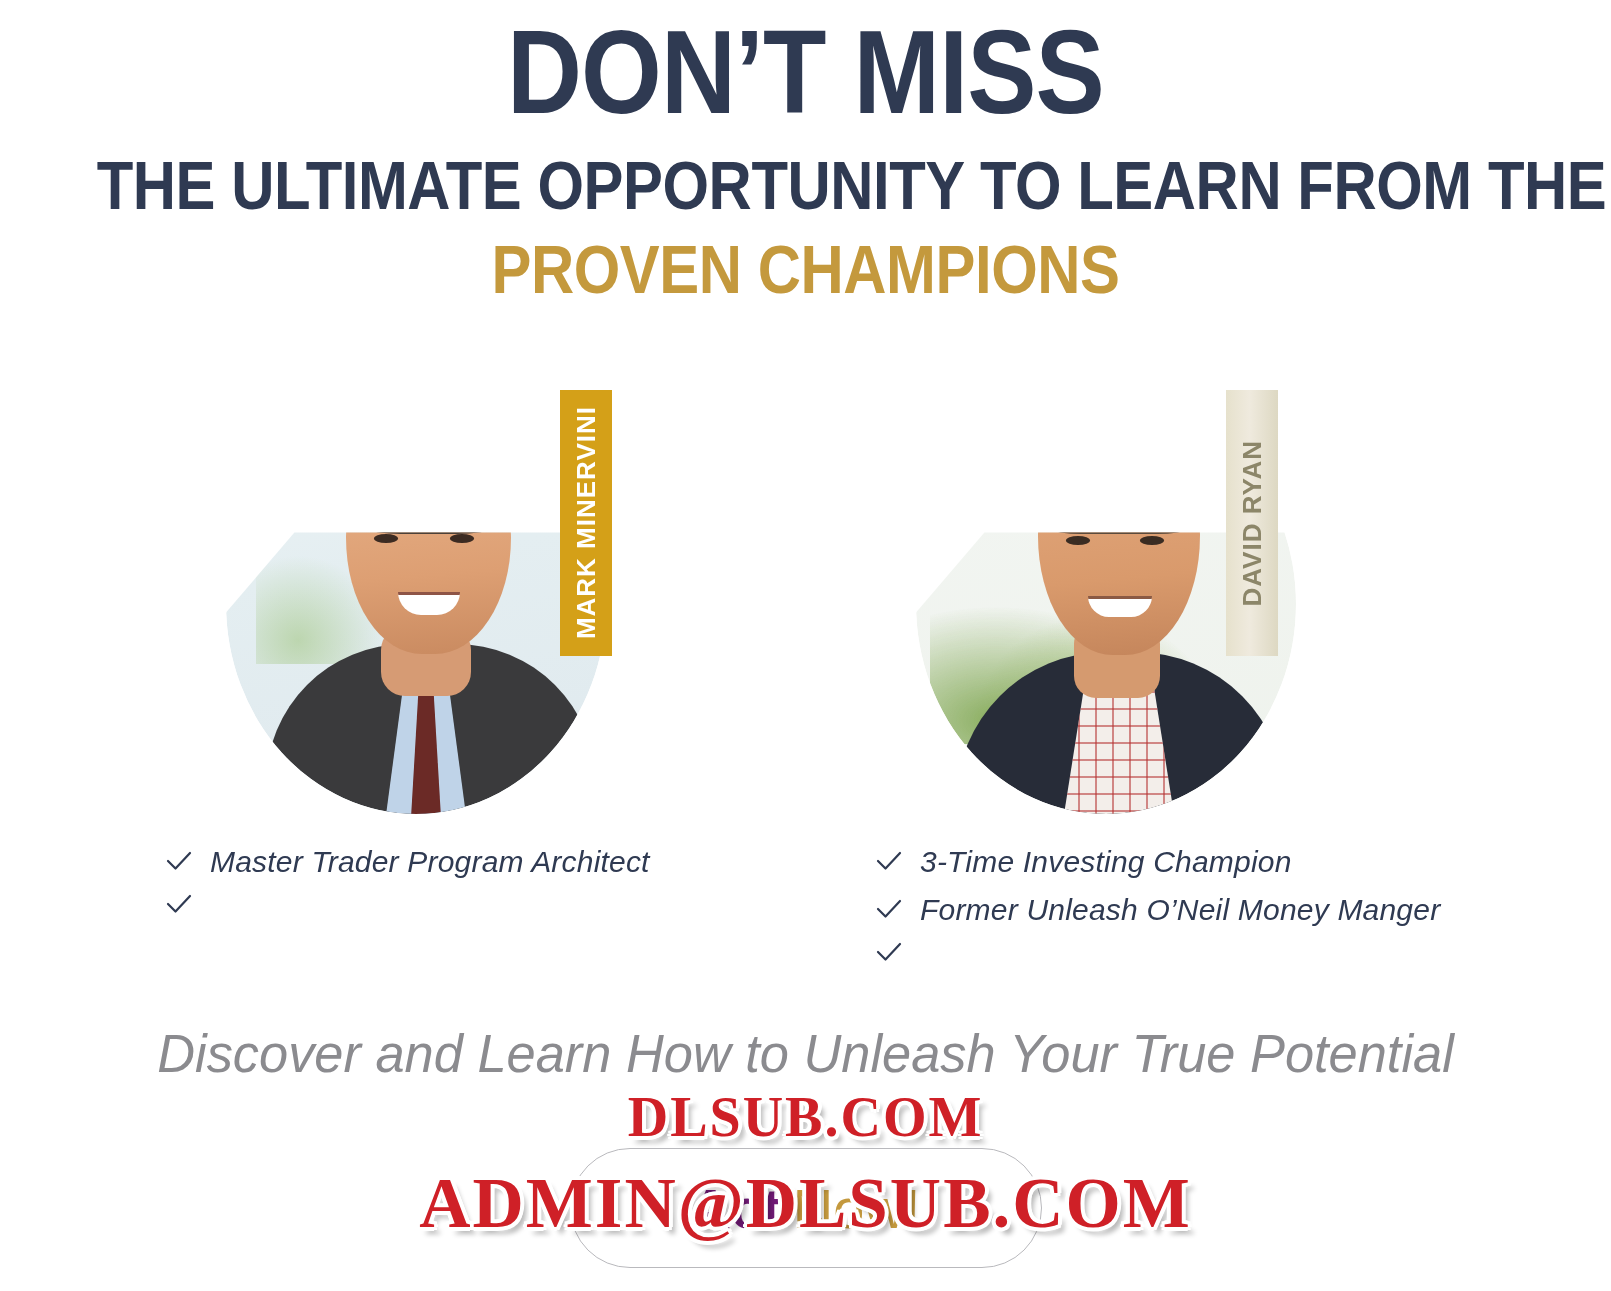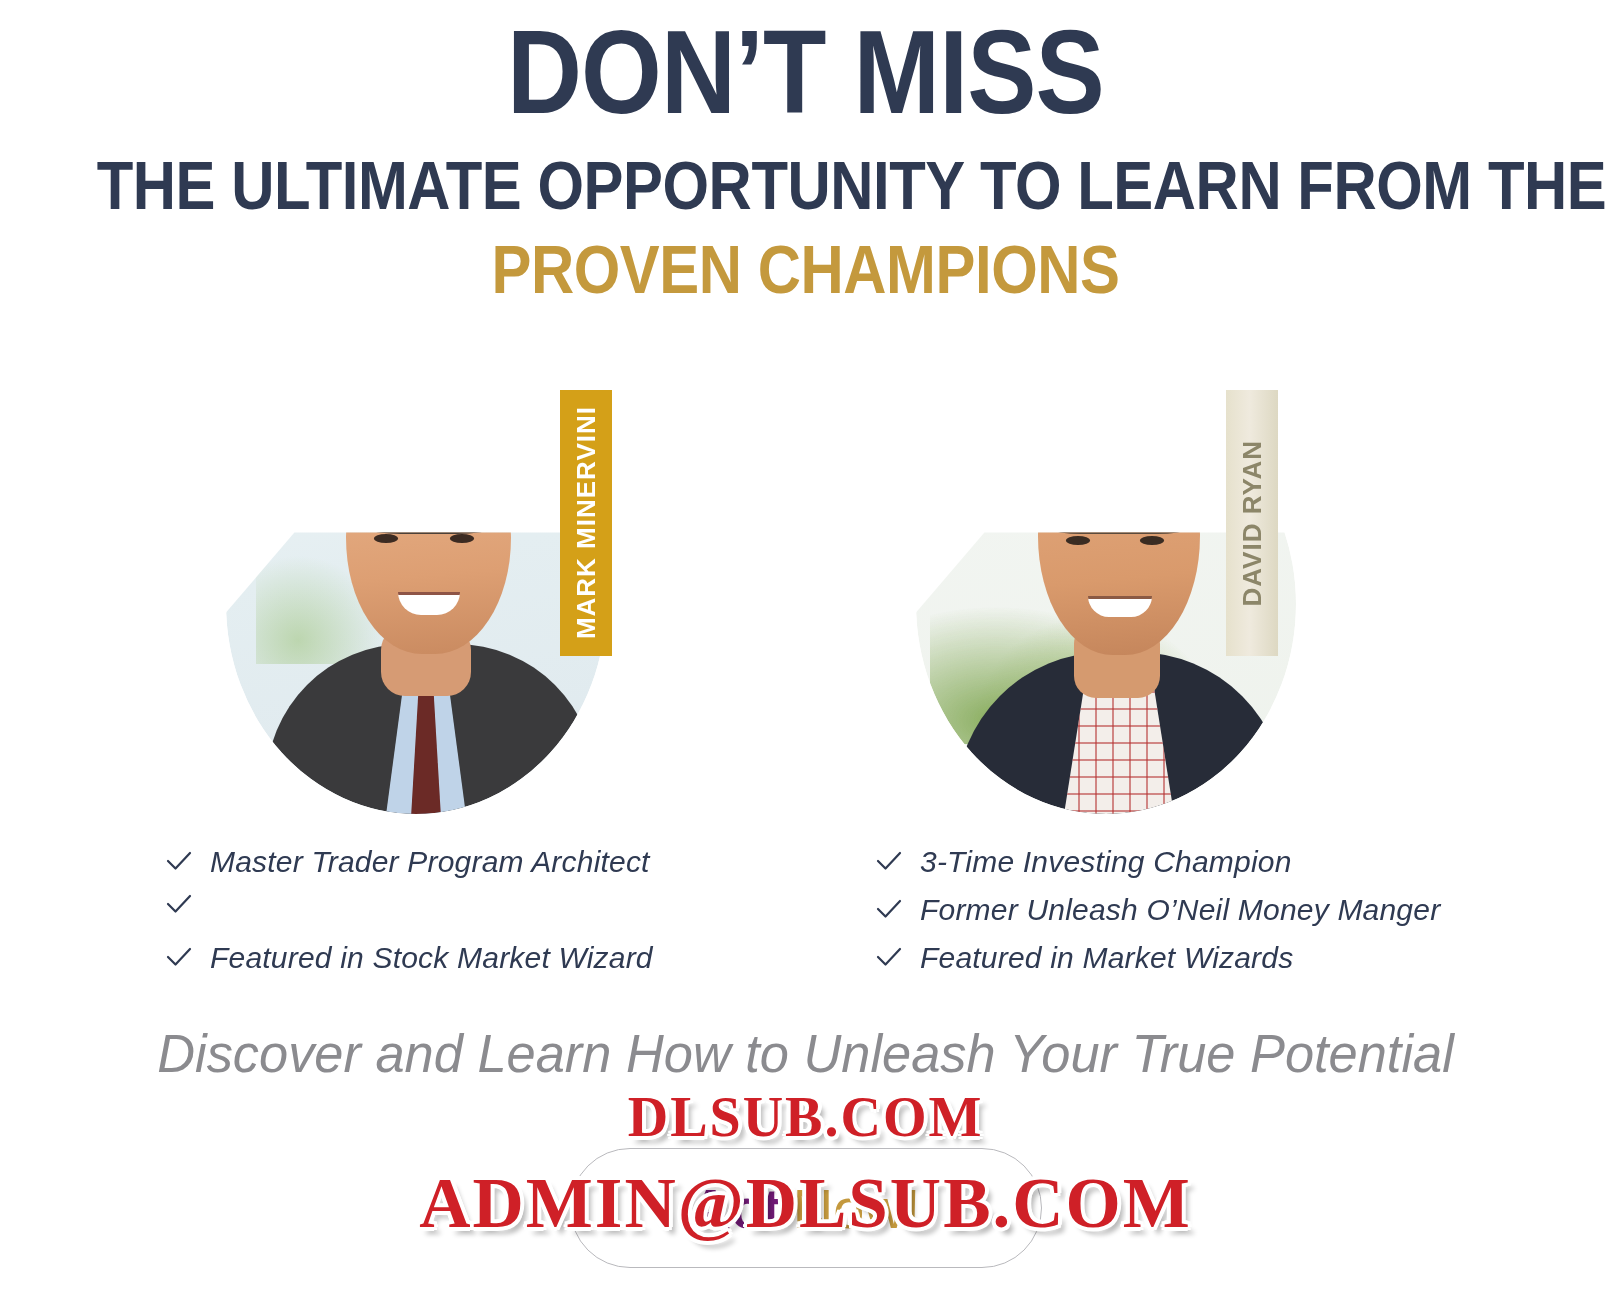--- a/index.html
+++ b/index.html
@@ -438,28 +438,20 @@
         </span>
         <span class="bullet-text">Master Trader Program Architect</span>
       </div>
       <div class="bullet-row">
         <span class="check">
           <svg width="26" height="22" viewBox="0 0 26 22">
               <path d="M2 11 L9.5 18.5 L24 3" fill="none" stroke="#2f3a52" stroke-width="2.2" stroke-linecap="round" stroke-linejoin="round"></path>
             </svg>
         </span>
       </div>
-      <div class="bullet-row">
-        <span class="check">
-          <svg width="26" height="22" viewBox="0 0 26 22">
-              <path d="M2 11 L9.5 18.5 L24 3" fill="none" stroke="#2f3a52" stroke-width="2.2" stroke-linecap="round" stroke-linejoin="round"></path>
-            </svg>
-        </span>
-        <span class="bullet-text">Featured in Stock Market Wizard</span>
-      </div>
     </div>
 
     <div class="bullet-col right">
       <div class="bullet-row">
         <span class="check">
           <svg width="26" height="22" viewBox="0 0 26 22">
               <path d="M2 11 L9.5 18.5 L24 3" fill="none" stroke="#2f3a52" stroke-width="2.2" stroke-linecap="round" stroke-linejoin="round"></path>
             </svg>
         </span>
         <span class="bullet-text">3-Time Investing Champion</span>
@@ -471,21 +463,20 @@
             </svg>
         </span>
         <span class="bullet-text">Former Unleash O’Neil Money Manger</span>
       </div>
       <div class="bullet-row">
         <span class="check">
           <svg width="26" height="22" viewBox="0 0 26 22">
               <path d="M2 11 L9.5 18.5 L24 3" fill="none" stroke="#2f3a52" stroke-width="2.2" stroke-linecap="round" stroke-linejoin="round"></path>
             </svg>
         </span>
-        <span class="bullet-text">Featured in Market Wizards</span>
       </div>
     </div>
   </div>
 
   <div class="tagline">Discover and Learn How to Unleash Your True Potential</div>
 
   <div class="cta">
     <span class="cta-act">Act</span>
     <span class="cta-now">Now!</span>
   </div>

